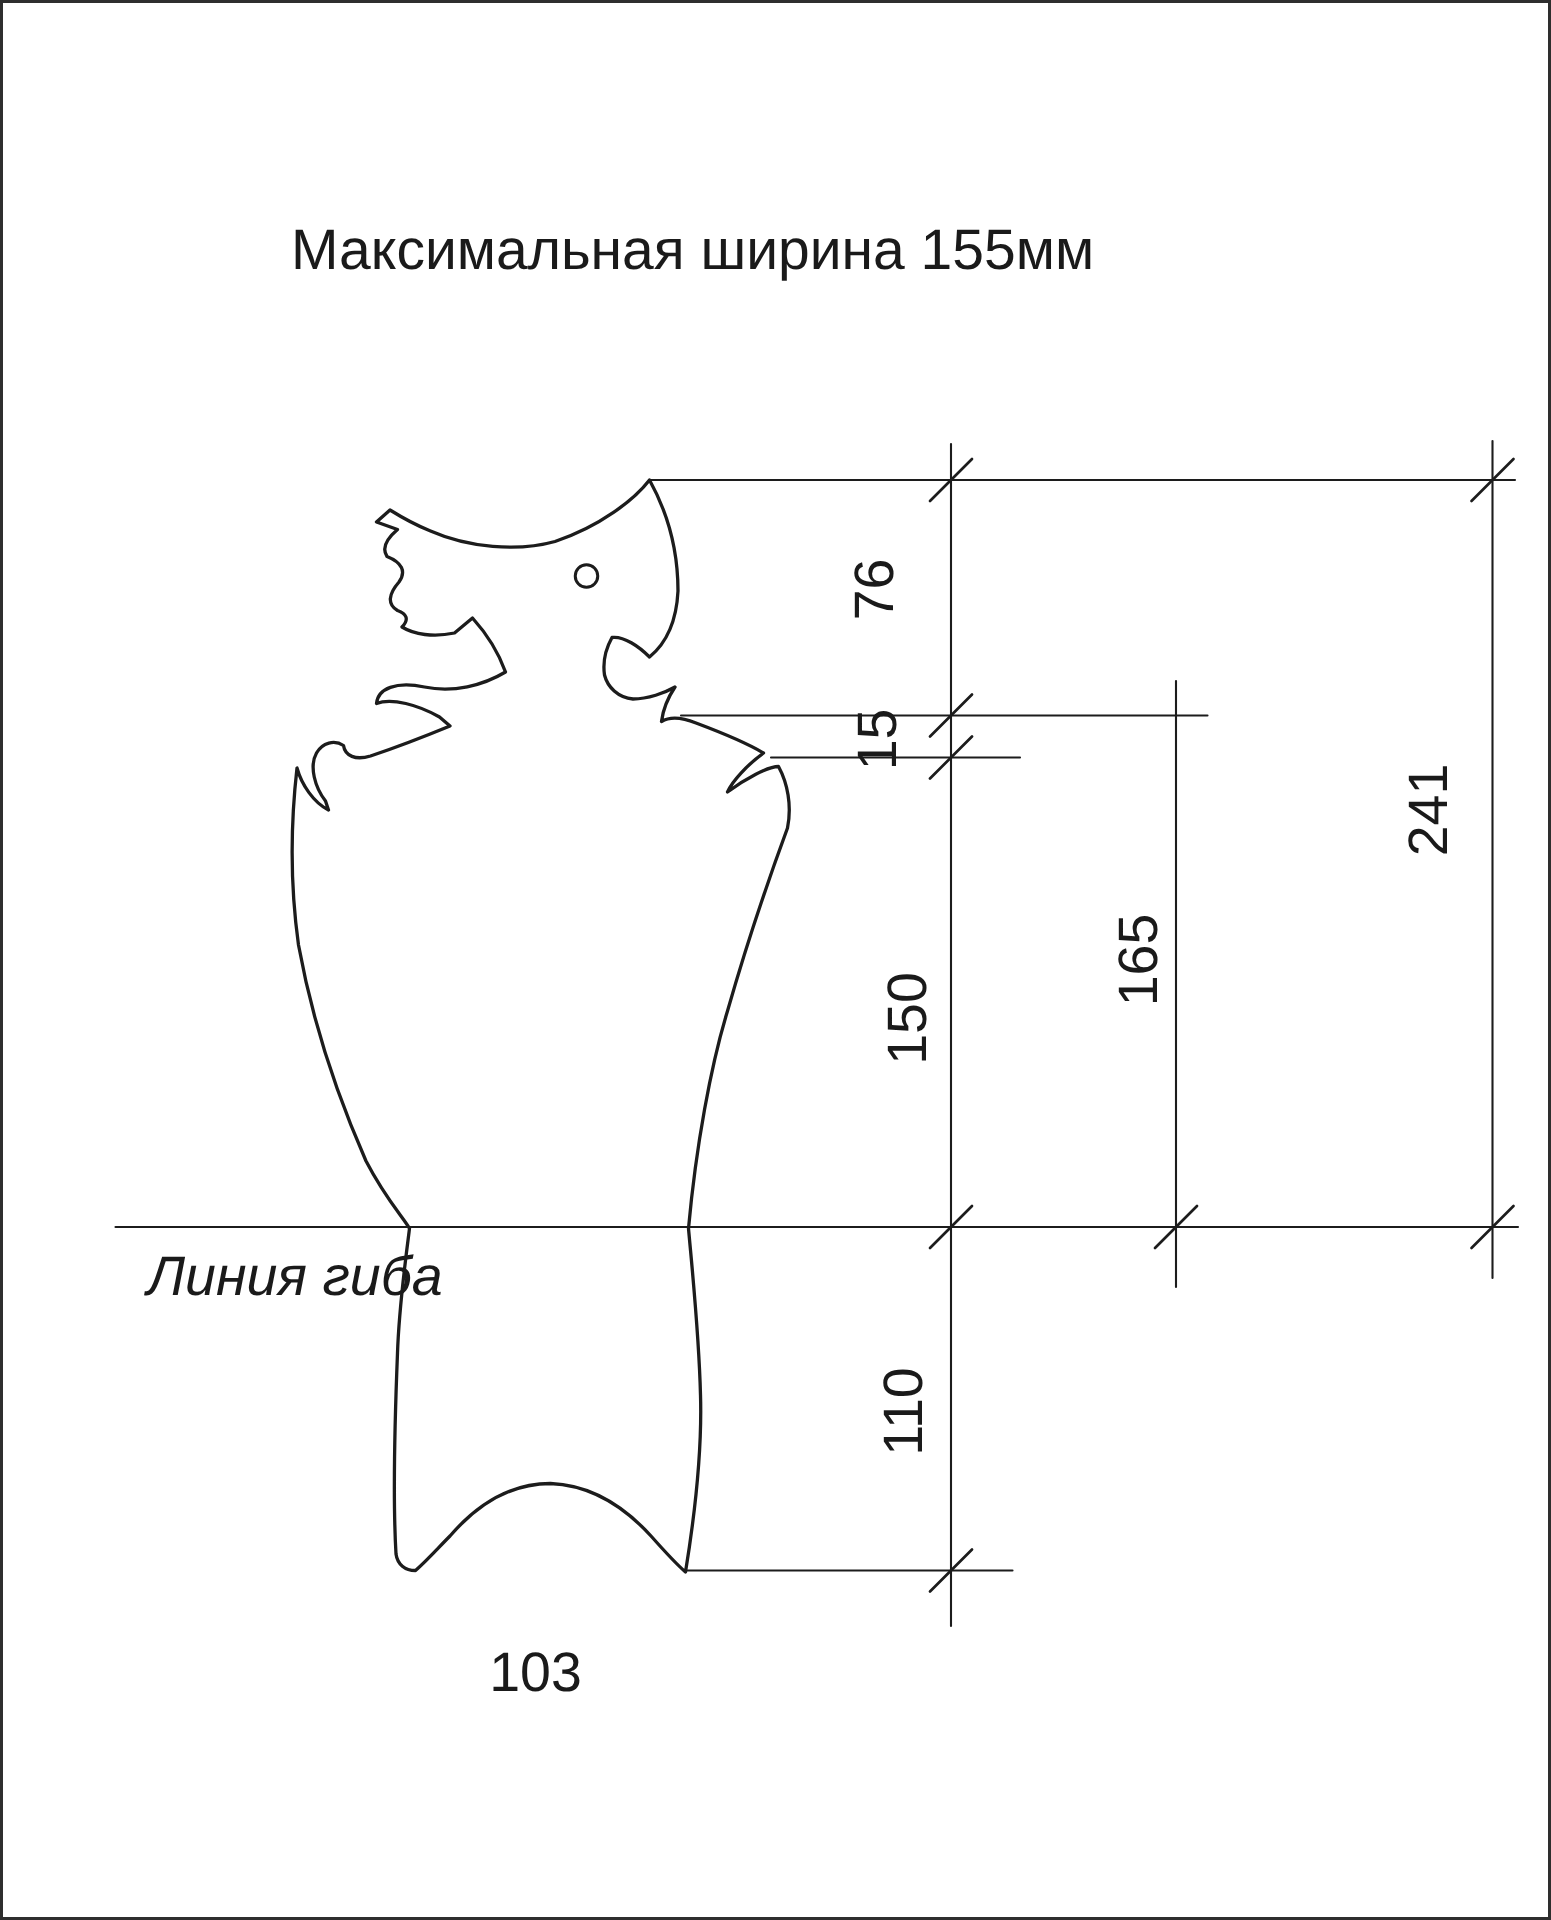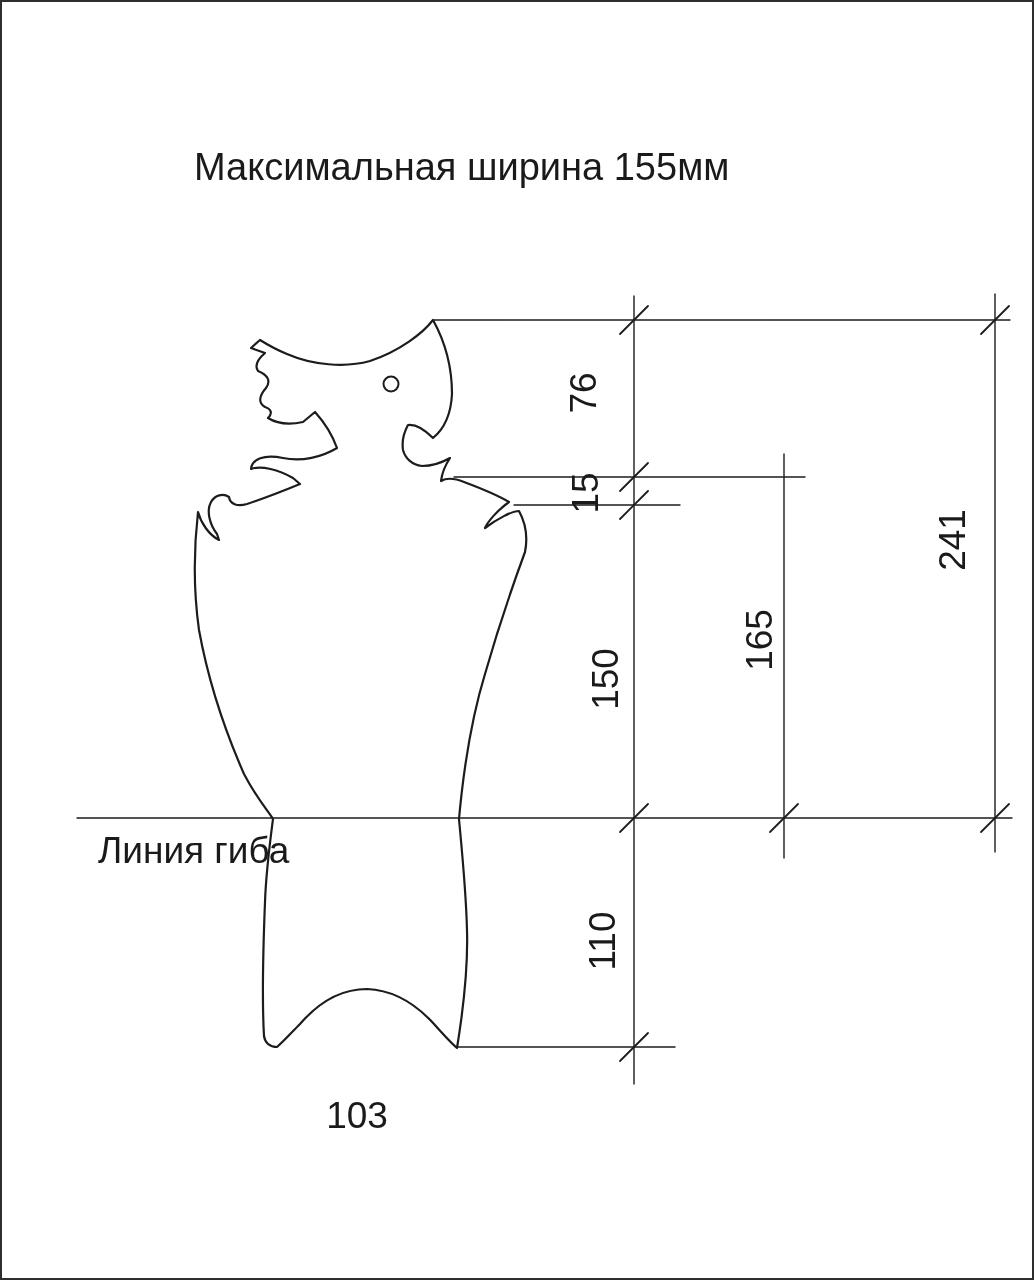--- a/index.html
+++ b/index.html
@@ -29,20 +29,21 @@
     line-height: 1;
     user-select: none;
   }
   .title-lbl {
     left: 192px; top: 146px;
     font-size: 38px;
   }
   .bend-lbl {
     left: 96px; top: 830px;
     font-size: 37px;
+    font-style: italic;
   }
   .dim-lbl {
     font-size: 37px;
     transform: translate(-50%, -50%) rotate(-90deg);
   }
   .dim-lbl-h {
     font-size: 37px;
     transform: translate(-50%, -50%);
   }
   

